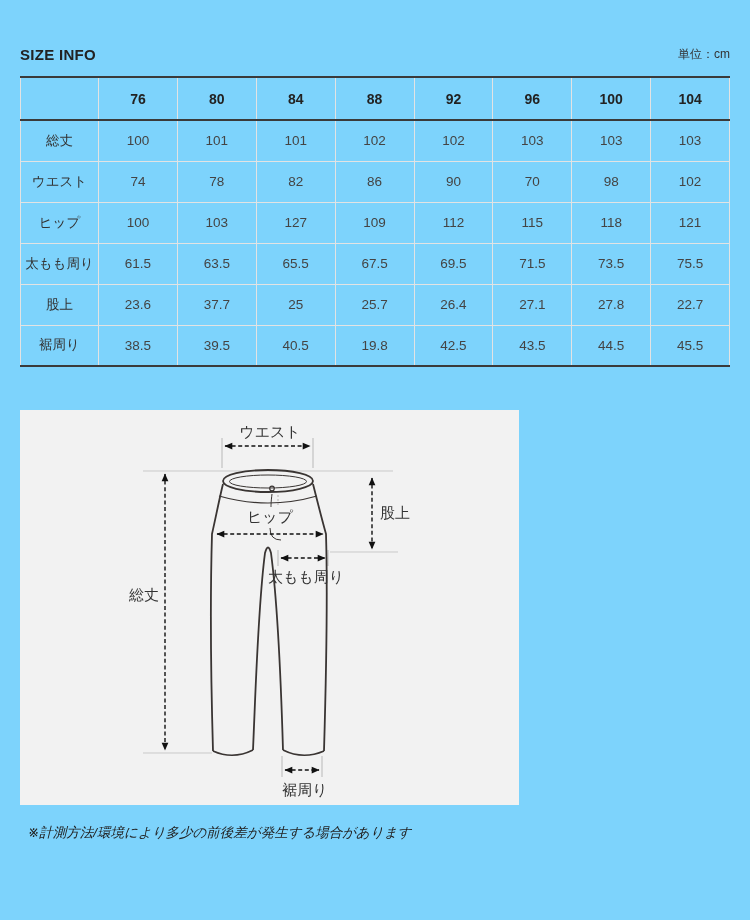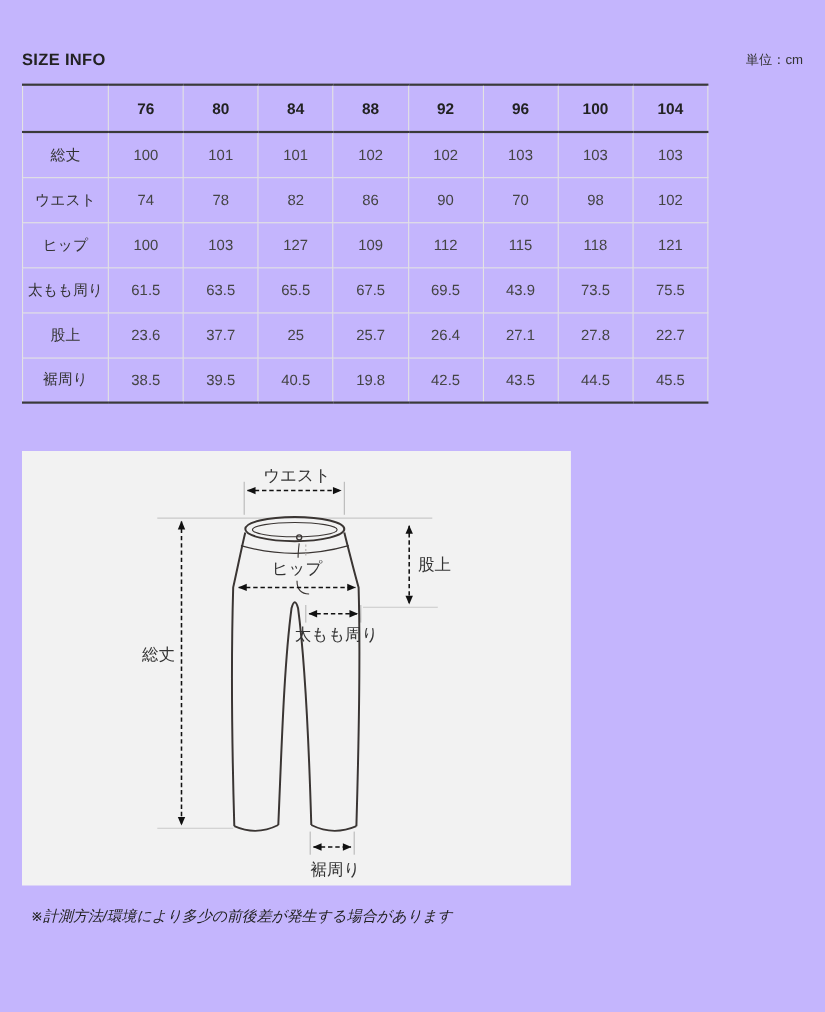--- a/index.html
+++ b/index.html
@@ -1,28 +1,28 @@
 <!DOCTYPE html>
 <html><head>
 <meta charset="utf-8">
 <style>
   * { margin:0; padding:0; box-sizing:border-box; }
   html,body { background:#ffffff; }
   body { font-family:"Liberation Sans","DejaVu Sans",sans-serif; color:#333; }
-  .page { position:relative; width:750px; height:920px; background:#c4b5fd; overflow:hidden; }
+  .page { position:relative; width:750px; height:920px; background:#7dd3fc; overflow:hidden; }
 
   
   .sec-header { position:absolute; top:46px; left:20px; width:710px;
     display:flex; justify-content:space-between; align-items:flex-end; }
   .sec-title { font-size:15px; font-weight:700; color:#222; letter-spacing:.3px; }
   .sec-unit  { font-size:12px; color:#333; }
 
   
   .tbl-wrap { position:absolute; top:76px; left:20px; width:710px; }
-  table.size { width:624px; border-collapse:collapse; table-layout:fixed; }
+  table.size { width:710px; border-collapse:collapse; table-layout:fixed; }
   table.size col.c0 { width:78px; }
   table.size th, table.size td {
     border:1px solid #e3e3e3; text-align:center; vertical-align:middle;
     font-weight:400; font-size:13.5px; color:#444; height:41px; }
   table.size thead th { height:43px; font-weight:700; font-size:14px; color:#222;
     border-top:2px solid #3a3a3a; border-bottom:2px solid #3a3a3a; }
   table.size tbody th.lbl { color:#333; }
   table.size tbody tr:last-child th, table.size tbody tr:last-child td {
     border-bottom:2px solid #3a3a3a; }
 
@@ -98,21 +98,21 @@
             <td>118</td>
             <td>121</td>
           </tr>
           <tr>
             <th class="lbl">太もも周り</th>
             <td>61.5</td>
             <td>63.5</td>
             <td>65.5</td>
             <td>67.5</td>
             <td>69.5</td>
-            <td>43.9</td>
+            <td>71.5</td>
             <td>73.5</td>
             <td>75.5</td>
           </tr>
           <tr>
             <th class="lbl">股上</th>
             <td>23.6</td>
             <td>37.7</td>
             <td>25</td>
             <td>25.7</td>
             <td>26.4</td>

